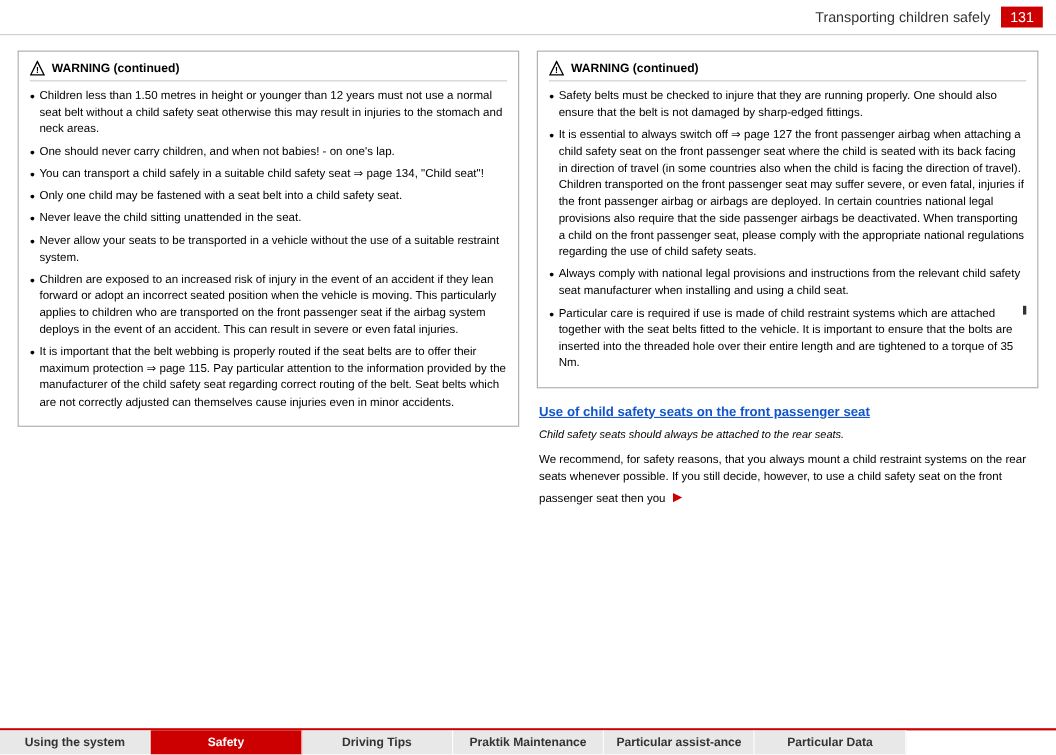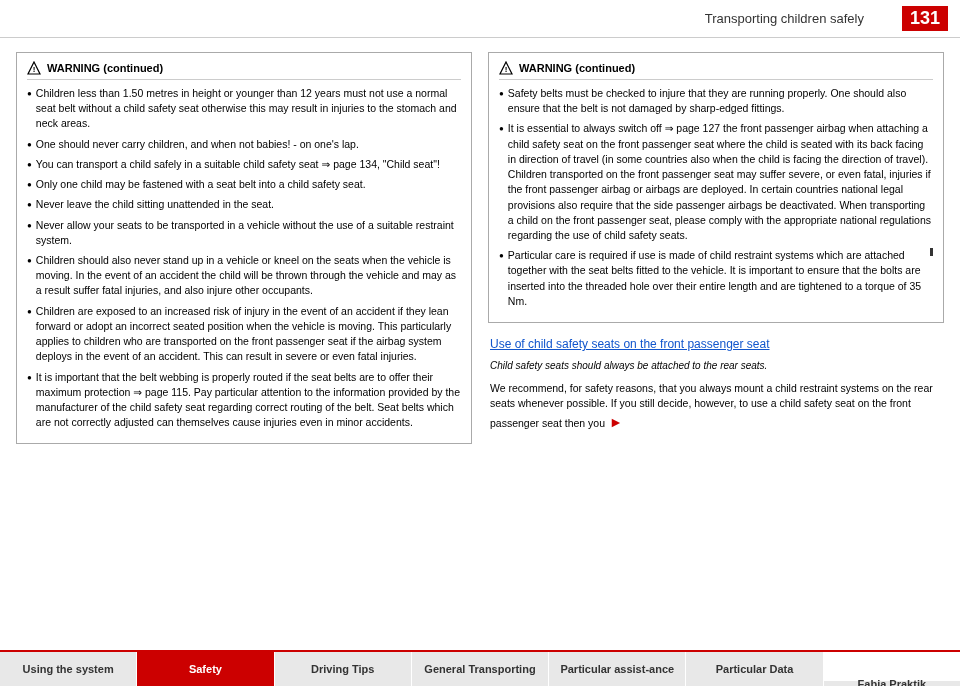--- a/index.html
+++ b/index.html
@@ -14,32 +14,31 @@
     }
 
     
     .page-header {
       display: flex;
       justify-content: flex-end;
       align-items: center;
       padding: 6px 12px;
       border-bottom: 1px solid #ccc;
       background: #fff;
-      gap: 28px;
     }
     .header-title {
       font-size: 13px;
       color: #333;
       margin-right: 10px;
     }
     .page-number-box {
       background: #c00;
       color: #fff;
-      font-size: 18px;
-      font-weight: bold;
+      font-size: 13px;
+      font-weight: normal;
       padding: 2px 8px;
     }
 
     
     .main-content {
       display: flex;
       gap: 16px;
       padding: 14px 16px 10px 16px;
       height: 600px;
     }
@@ -97,21 +96,21 @@
 
     
     .section-content {
       margin-top: 14px;
       padding: 0 2px;
     }
     .section-title {
       color: #1155cc;
       text-decoration: underline;
       font-size: 12px;
-      font-weight: normal;
+      font-weight: bold;
       margin-bottom: 8px;
     }
     .section-subtitle {
       font-style: italic;
       font-size: 10px;
       margin-bottom: 8px;
       line-height: 1.4;
     }
     .section-text {
       font-size: 10.5px;
@@ -137,21 +136,21 @@
       margin-left: 4px;
       vertical-align: middle;
     }
 
     
     .nav-bar {
       position: absolute;
       bottom: 0;
       left: 0;
       right: 0;
-      height: 36px;
+      height: 24px;
       display: flex;
       border-top: 2px solid #c00;
     }
     .nav-item {
       flex: 1;
       display: flex;
       align-items: center;
       justify-content: center;
       font-size: 11px;
       font-weight: bold;
@@ -194,56 +193,56 @@
         <span>WARNING (continued)</span>
       </div>
       <div class="warning-body">
 
       <div class="bullet-item">Children less than 1.50 metres in height or younger than 12 years must not use a normal seat belt without a child safety seat otherwise this may result in injuries to the stomach and neck areas.</div>
           <div class="bullet-item">One should never carry children, and when not babies! - on one's lap.</div>
           <div class="bullet-item">You can transport a child safely in a suitable child safety seat ⇒ page 134, "Child seat"!</div>
           <div class="bullet-item">Only one child may be fastened with a seat belt into a child safety seat.</div>
           <div class="bullet-item">Never leave the child sitting unattended in the seat.</div>
           <div class="bullet-item">Never allow your seats to be transported in a vehicle without the use of a suitable restraint system.</div>
-          <div class="bullet-item">Children should also never stand up in a vehicle or kneel on the seats when the vehicle is moving. In the event of an accident the child will be thrown through the vehicle and may as a result suffer fatal injuries, and also injure other occupants.</div>
           <div class="bullet-item">Children are exposed to an increased risk of injury in the event of an accident if they lean forward or adopt an incorrect seated position when the vehicle is moving. This particularly applies to children who are transported on the front passenger seat if the airbag system deploys in the event of an accident. This can result in severe or even fatal injuries.</div>
           <div class="bullet-item">It is important that the belt webbing is properly routed if the seat belts are to offer their maximum protection ⇒ page 115. Pay particular attention to the information provided by the manufacturer of the child safety seat regarding correct routing of the belt. Seat belts which are not correctly adjusted can themselves cause injuries even in minor accidents.</div>
         </div>
     </div>
   </div>
 
   <div class="right-column">
     <div class="warning-box">
       <div class="warning-header">
         <svg class="warning-icon" viewBox="0 0 14 14" xmlns="http://www.w3.org/2000/svg">
           <polygon points="7,1 13,13 1,13" fill="none" stroke="#000" stroke-width="1.2"></polygon>
           <text x="7" y="11" text-anchor="middle" font-size="8" font-weight="bold" fill="#000">!</text>
         </svg>
         <span>WARNING (continued)</span>
       </div>
       <div class="warning-body">
 
       <div class="bullet-item">Safety belts must be checked to injure that they are running properly. One should also ensure that the belt is not damaged by sharp-edged fittings.</div>
           <div class="bullet-item">It is essential to always switch off ⇒ page 127 the front passenger airbag when attaching a child safety seat on the front passenger seat where the child is seated with its back facing in direction of travel (in some countries also when the child is facing the direction of travel). Children transported on the front passenger seat may suffer severe, or even fatal, injuries if the front passenger airbag or airbags are deployed. In certain countries national legal provisions also require that the side passenger airbags be deactivated. When transporting a child on the front passenger seat, please comply with the appropriate national regulations regarding the use of child safety seats.</div>
+          <div class="bullet-item">Always comply with national legal provisions and instructions from the relevant child safety seat manufacturer when installing and using a child seat.</div>
           <div class="bullet-item">Particular care is required if use is made of child restraint systems which are attached together with the seat belts fitted to the vehicle. It is important to ensure that the bolts are inserted into the threaded hole over their entire length and are tightened to a torque of 35 Nm.<span class="square-indicator"></span></div>
         </div>
     </div>
 
     <div class="section-content">
       <div class="section-title">Use of child safety seats on the front passenger seat</div>
       <div class="section-subtitle">Child safety seats should always be attached to the rear seats.</div>
       <div class="section-text">
         <span>We recommend, for safety reasons, that you always mount a child restraint systems on the rear seats whenever possible. If you still decide, however, to use a child safety seat on the front passenger seat then you</span><span class="arrow-right">►</span>
       </div>
     </div>
   </div>
 
 </div>
 
 <div class="nav-bar">
 <div class="nav-item inactive">Using the system</div>
     <div class="nav-item active">Safety</div>
     <div class="nav-item inactive">Driving Tips</div>
-    <div class="nav-item inactive">General Transporting</div>
+    <div class="nav-item inactive">Praktik Maintenance</div>
     <div class="nav-item inactive">Particular assist-ance</div>
     <div class="nav-item inactive">Particular Data</div>
     <div class="nav-item inactive">Fabia Praktik</div>
   </div>
 
 </body></html>

